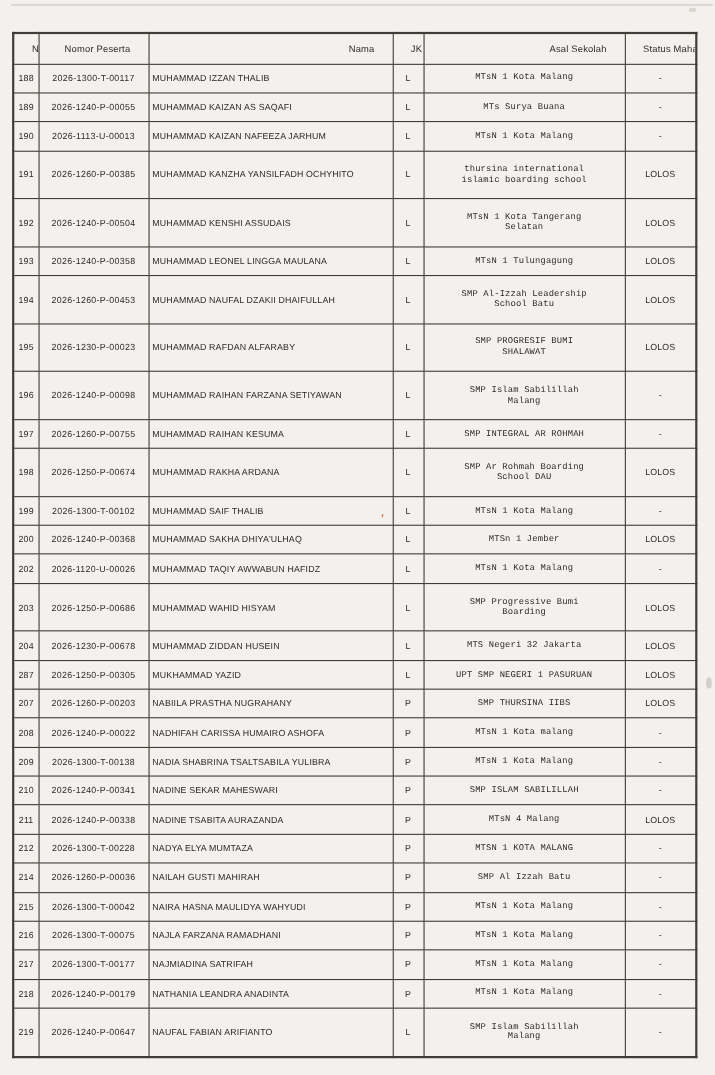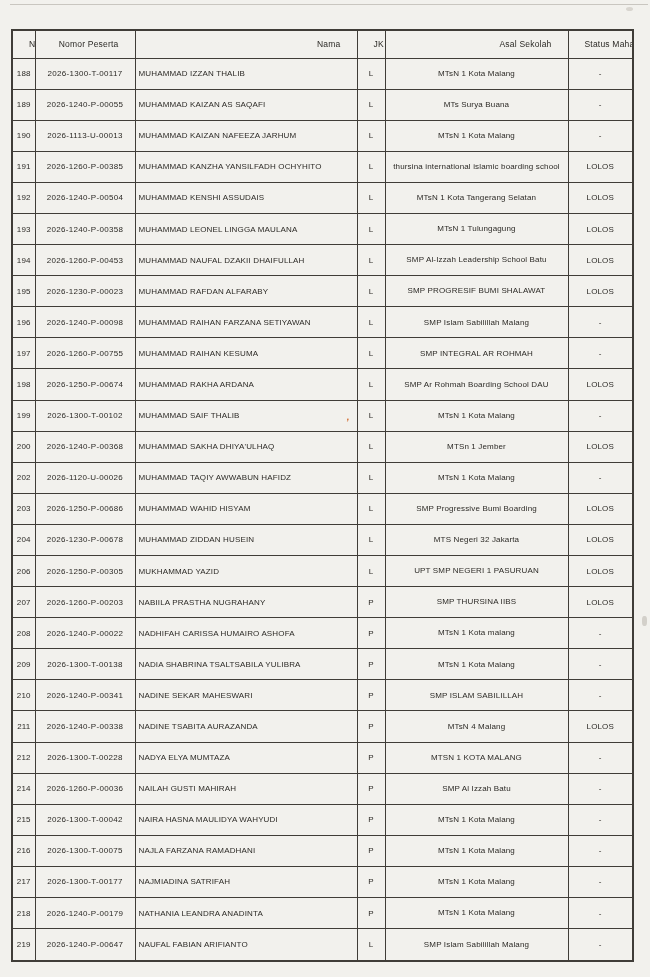--- a/index.html
+++ b/index.html
@@ -40,21 +40,21 @@
     overflow:hidden; white-space:nowrap;
   }
   td {
     font-size:8px; text-align:center; vertical-align:middle;
     padding:2px 3px; letter-spacing:.15px; color:#2c2a26;
     overflow:hidden;
   }
   td.c-no { padding:0 1px;margin-left:45px; }
   td.c-nomor { white-space:nowrap; letter-spacing:.3px; }
   td.c-nama { text-align:left; position:relative; white-space:nowrap; }
-  td.c-sekolah { line-height:9.5px; padding:2px 5px; }
+  td.c-sekolah { line-height:9.5px; padding:2px 28px;font-family:Liberation Mono, monospace; }
   td.c-status { white-space:nowrap; }
   .orange-mark {
     position:absolute; right:7px; top:55%;
     color:#cf5f1d; font-weight:bold; font-size:9px; line-height:0;
     transform:rotate(12deg);
   }
 </style>
 </head>
 <body>
 
@@ -204,21 +204,21 @@
       </tr>
       <tr>
         <td class="c-no">204</td>
         <td class="c-nomor">2026-1230-P-00678</td>
         <td class="c-nama">MUHAMMAD ZIDDAN HUSEIN</td>
         <td class="c-jk">L</td>
         <td class="c-sekolah">MTS Negeri 32 Jakarta</td>
         <td class="c-status">LOLOS</td>
       </tr>
       <tr>
-        <td class="c-no">206</td>
+        <td class="c-no">287</td>
         <td class="c-nomor">2026-1250-P-00305</td>
         <td class="c-nama">MUKHAMMAD YAZID</td>
         <td class="c-jk">L</td>
         <td class="c-sekolah">UPT SMP NEGERI 1 PASURUAN</td>
         <td class="c-status">LOLOS</td>
       </tr>
       <tr>
         <td class="c-no">207</td>
         <td class="c-nomor">2026-1260-P-00203</td>
         <td class="c-nama">NABIILA PRASTHA NUGRAHANY</td>

